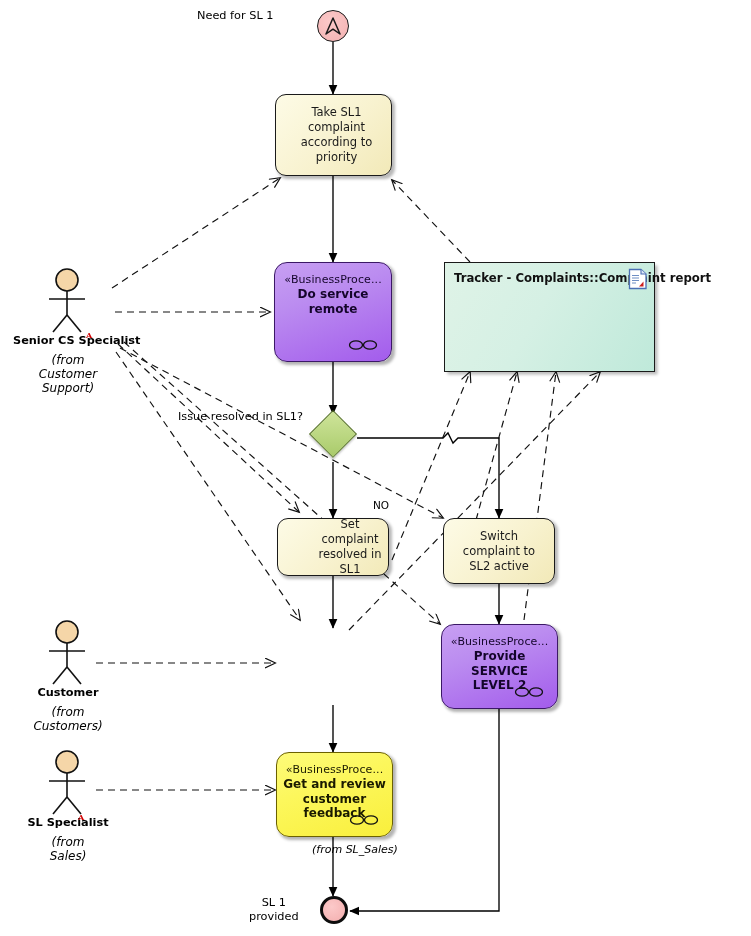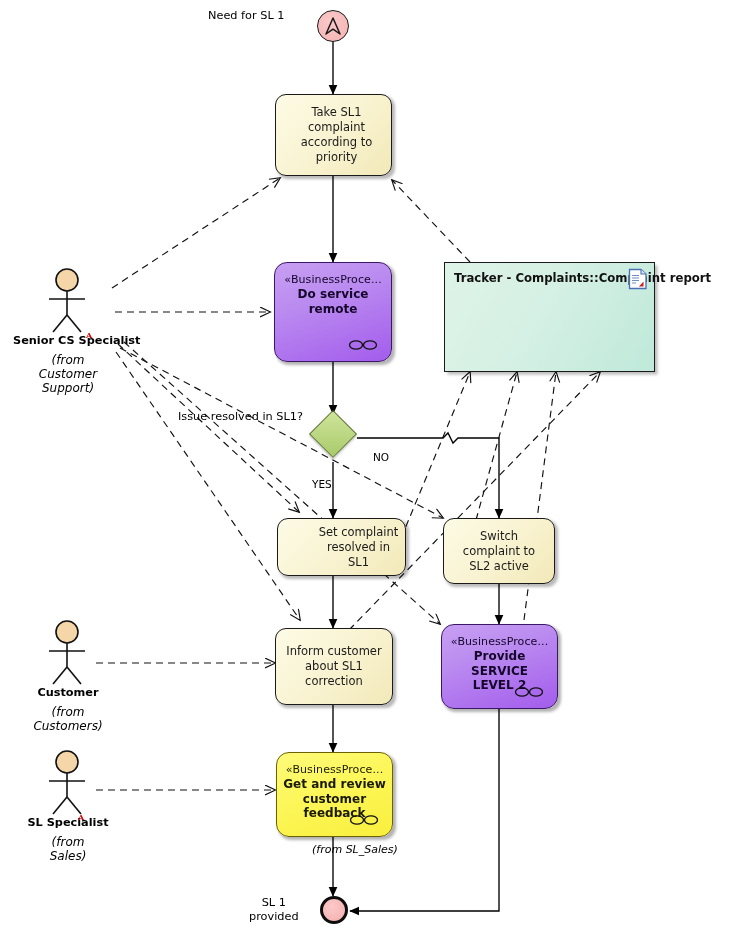--- a/index.html
+++ b/index.html
@@ -80,21 +80,21 @@
   }
   .actor-from{
     position:absolute;white-space:nowrap;font-size:12px;font-style:italic;
     text-align:center;color:#000;line-height:14px;
   }
   .amark{position:absolute;font-size:8px;color:#d00000;font-weight:bold;font-family:"DejaVu Serif",serif;}
 
   
   .lbl{position:absolute;font-size:11.3px;color:#000;white-space:nowrap;line-height:14px;}
   .lbl-i{position:absolute;font-size:11px;font-style:italic;color:#000;white-space:nowrap;}
-  .lbl-s{position:absolute;font-size:10.5px;color:#000;white-space:nowrap;}
+  .lbl-s{position:absolute;font-size:10.5px;color:#000;white-space:nowrap;margin-top:48px;}
 </style>
 </head>
 <body>
 
 <div id="canvas">
 
   <svg id="wires" viewBox="0 0 751 936" xmlns="http://www.w3.org/2000/svg">
     <defs>
       <marker id="solidArrow" markerWidth="11" markerHeight="11" refX="9.2" refY="5" orient="auto" markerUnits="userSpaceOnUse">
         <path d="M0,0.6 L10,5 L0,9.4 z" fill="#000"></path>
@@ -155,21 +155,21 @@
 
       <line x1="349" y1="630" x2="600" y2="372" marker-end="url(#openArrow)"></line>
     </g>
   </svg>
 
   <div class="node startnode" style="left:317px;top:10px;width:32px;height:32px;">
     <svg width="20" height="20" viewBox="0 0 20 20">
       <path d="M10,2 L17,18 L10,13.2 L3,18 Z" fill="none" stroke="#1a1a1a" stroke-width="1.5" stroke-linejoin="round"></path>
     </svg>
   </div>
-  <div class="lbl" style="left:208px;top:9px;">Need for SL 1</div>
+  <div class="lbl" style="left:197px;top:9px;">Need for SL 1</div>
 
   <div class="node act" style="left:275px;top:94px;width:117px;height:82px;padding-left:12px;">
     <div>
       <span>Take SL1 complaint</span><br>
       <span>according to priority</span>
     </div>
   </div>
 
   <div class="node bp" style="left:274px;top:262px;width:118px;height:100px;">
     <div class="stereo">«BusinessProce...</div>
@@ -194,40 +194,34 @@
       </g>
       <path d="M11,18.5 L15.5,13.5 L15.5,18.5 Z" fill="#cc1f1f"></path>
     </svg>
   </div>
 
   <div class="node decision" style="left:316px;top:417px;width:34px;height:34px;"></div>
   <div class="lbl" style="left:178px;top:410px;">Issue resolved in SL1?</div>
   <div class="lbl-s" style="left:312px;top:478px;">YES</div>
   <div class="lbl-s" style="left:373px;top:451px;">NO</div>
 
-  <div class="node act" style="left:277px;top:518px;width:129px;height:58px;padding-left:40px;">
+  <div class="node act" style="left:277px;top:518px;width:112px;height:58px;padding-left:40px;">
     <div>
       <span>Set complaint</span><br>
       <span>resolved in SL1</span>
     </div>
   </div>
 
   <div class="node act" style="left:443px;top:518px;width:112px;height:66px;">
     <div>
       <span>Switch complaint to</span><br>
       <span>SL2 active</span>
     </div>
   </div>
 
-  <div class="node act" style="left:275px;top:628px;width:118px;height:77px;">
-    <div>
-      <span>Inform customer</span><br>
-      <span>about SL1 correction</span>
-    </div>
-  </div>
 
   <div class="node bp" style="left:441px;top:624px;width:117px;height:85px;">
     <div class="stereo">«BusinessProce...</div>
     <div class="bpname">
       <span>Provide SERVICE</span><br>
       <span>LEVEL 2</span>
     </div>
     <svg class="subproc" width="30" height="12" viewBox="0 0 30 12">
       <ellipse cx="8" cy="6" rx="6.5" ry="4.2" fill="none" stroke="#111" stroke-width="1.3"></ellipse>
       <ellipse cx="22" cy="6" rx="6.5" ry="4.2" fill="none" stroke="#111" stroke-width="1.3"></ellipse>

